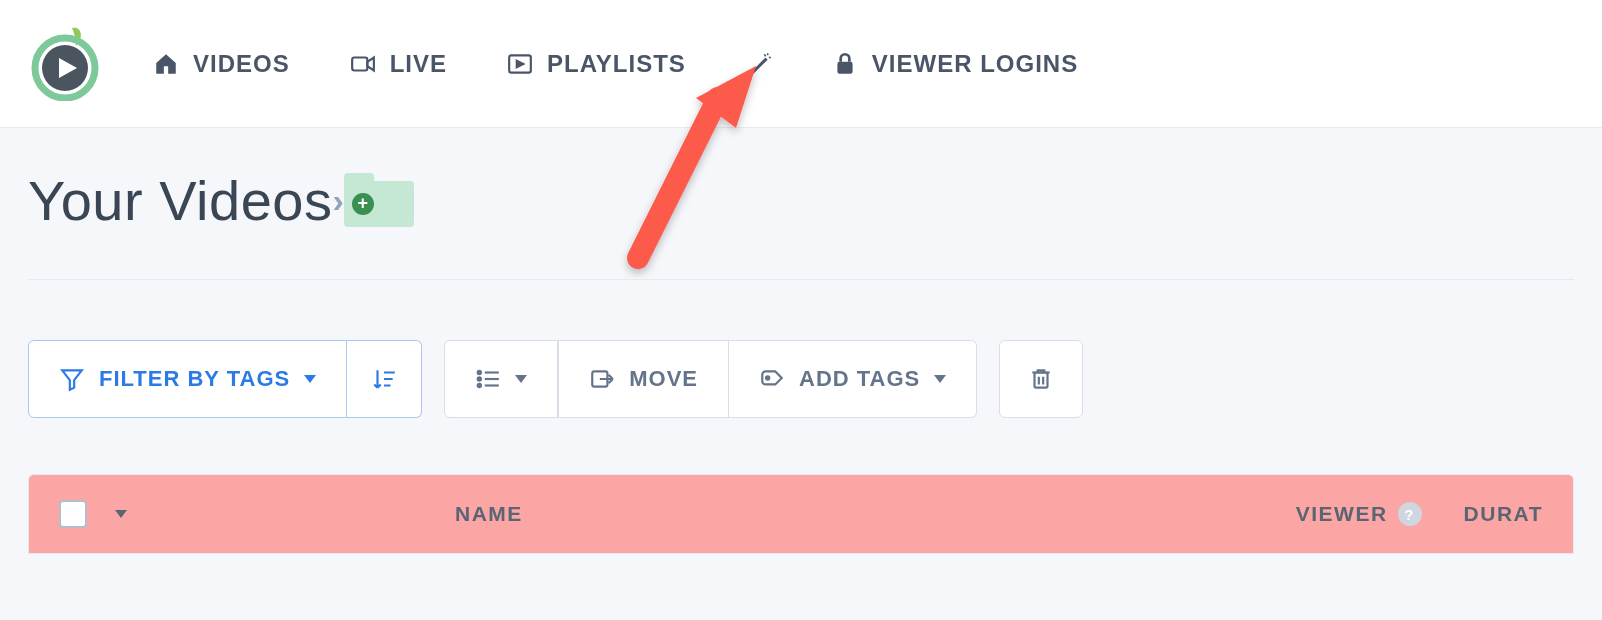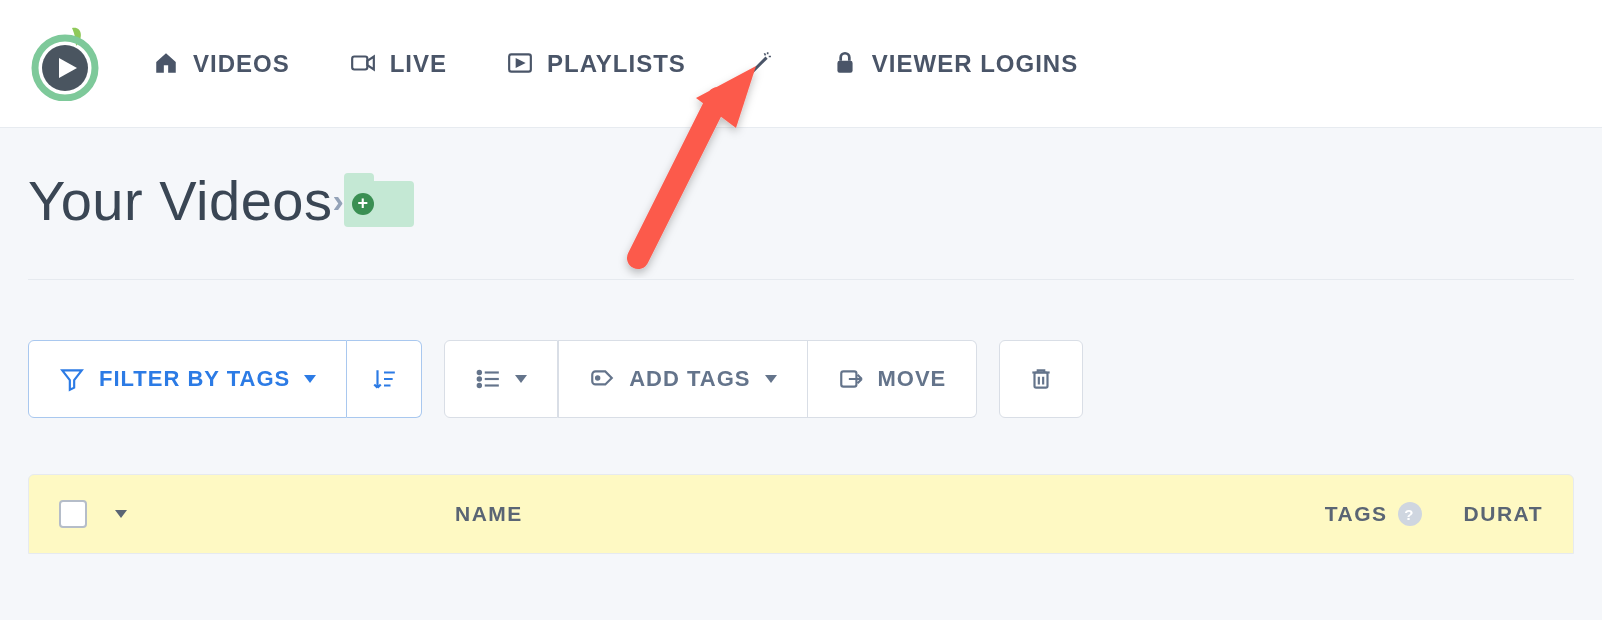--- a/index.html
+++ b/index.html
@@ -17,21 +17,21 @@
 
   
   .topbar{
     display:flex;align-items:center;height:128px;background:#fff;
     border-bottom:1px solid #e7ebf0;padding-left:28px;
   }
   .logo{width:75px;height:75px;position:relative;margin-right:50px;}
   .logo svg{display:block;}
   .nav{display:flex;gap:60px;}
   .nav-item{
-    display:flex;align-items:flex-start;gap:14px;color:var(--ink);
+    display:flex;align-items:center;gap:14px;color:var(--ink);
     font-weight:700;font-size:24px;letter-spacing:1px;cursor:pointer;
     text-transform:uppercase;
   }
   .nav-icon{width:26px;height:26px;display:flex;align-items:center;justify-content:center;}
 
   
   .page{background:var(--page-bg);padding:40px 28px 0 28px;min-height:492px;position:relative;}
   .title-row{display:flex;align-items:center;}
   .page-title{font-size:56px;font-weight:400;color:#3a4654;letter-spacing:.5px;}
   .chevron{color:var(--ink-muted);font-size:34px;font-weight:600;}
@@ -63,21 +63,21 @@
   .btn-blue{color:var(--blue);border-color:#a9c8ef;}
   .caret-down{
     width:0;height:0;border-left:6px solid transparent;border-right:6px solid transparent;
     border-top:8px solid currentColor;display:inline-block;vertical-align:middle;
   }
   .icon{width:26px;height:26px;flex-shrink:0;display:flex;align-items:center;justify-content:center;}
   .icon svg{stroke:currentColor;fill:none;stroke-width:2;}
   .icon.fill svg{fill:currentColor;stroke:none;}
 
   
-  .table-wrap{margin-top:56px;background:#fef9c3;border:1px solid #e6eaef;border-radius:6px 6px 0 0;padding:0;}
+  .table-wrap{margin-top:56px;background:#fca5a5;border:1px solid #e6eaef;border-radius:6px 6px 0 0;padding:0;}
   .thead{display:flex;align-items:center;height:78px;padding:0 30px;gap:28px;}
   .check{
     width:28px;height:28px;border:2px solid #b5bdc9;border-radius:4px;background:#fff;
   }
   .th{font-size:21px;font-weight:700;letter-spacing:1.5px;color:#5a6574;}
   .th-name{margin-left:300px;}
   .th-plays{margin-left:auto;display:flex;align-items:center;gap:10px;}
   .q-circle{
     width:24px;height:24px;border-radius:50%;background:#cfd6e0;color:#fff;
     display:flex;align-items:center;justify-content:center;font-size:15px;font-weight:700;
@@ -205,35 +205,35 @@
               <path d="M9 12 H22"></path>
               <circle cx="4" cy="18" r="1.5" fill="currentColor"></circle>
               <path d="M9 18 H22"></path>
             </svg>
         </span>
         <span class="caret-down"></span>
       </button>
       <button class="btn">
         <span class="icon">
           <svg viewBox="0 0 24 24">
+              <rect x="3" y="5" width="14" height="14" rx="2"></rect>
+              <path d="M10 12 H22 M22 12 L18 8 M22 12 L18 16"></path>
+            </svg>
+        </span>
+        <span>MOVE</span>
+      </button>
+      <button class="btn">
+        <span class="icon">
+          <svg viewBox="0 0 24 24">
               <path d="M3 8 a3 3 0 0 1 3-3 H15 L21 11 L15 17 H6 a3 3 0 0 1 -3-3 Z"></path>
               <circle cx="8" cy="11" r="1.5" fill="currentColor"></circle>
             </svg>
         </span>
         <span>ADD TAGS</span>
         <span class="caret-down"></span>
-      </button>
-      <button class="btn">
-        <span class="icon">
-          <svg viewBox="0 0 24 24">
-              <rect x="3" y="5" width="14" height="14" rx="2"></rect>
-              <path d="M10 12 H22 M22 12 L18 8 M22 12 L18 16"></path>
-            </svg>
-        </span>
-        <span>MOVE</span>
       </button>
     </div>
 
     <button class="btn solo" style="padding:0 28px;">
       <span class="icon">
         <svg viewBox="0 0 24 24">
             <path d="M4 6 H20"></path>
             <path d="M9 6 V4 H15 V6"></path>
             <rect x="6" y="6" width="12" height="14" rx="1.5"></rect>
             <path d="M10 10 V17 M14 10 V17"></path>
@@ -241,20 +241,20 @@
       </span>
     </button>
   </div>
 
   <div class="table-wrap">
     <div class="thead">
       <div class="check"></div>
       <span class="caret-down" style="color:#5a6574;"></span>
       <span class="th th-name">NAME</span>
       <span class="th th-plays">
-        <span>TAGS</span>
+        <span>VIEWER</span>
         <span class="q-circle">?</span>
       </span>
       <span class="th th-duration">DURAT</span>
     </div>
   </div>
 
 </div>
 
 </body></html>

